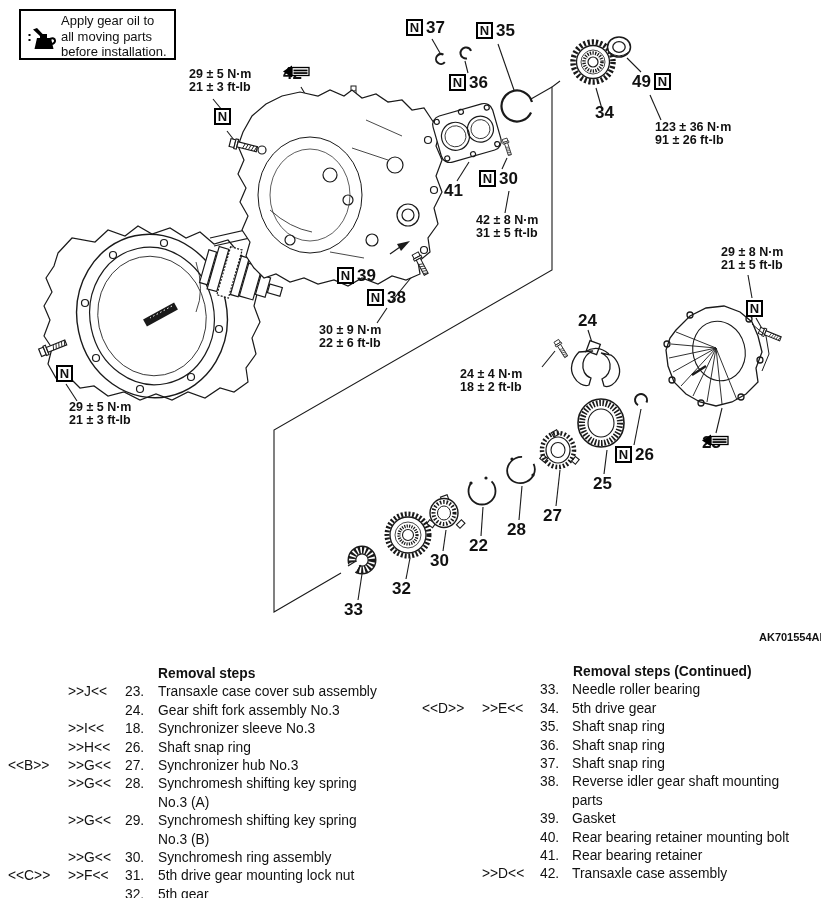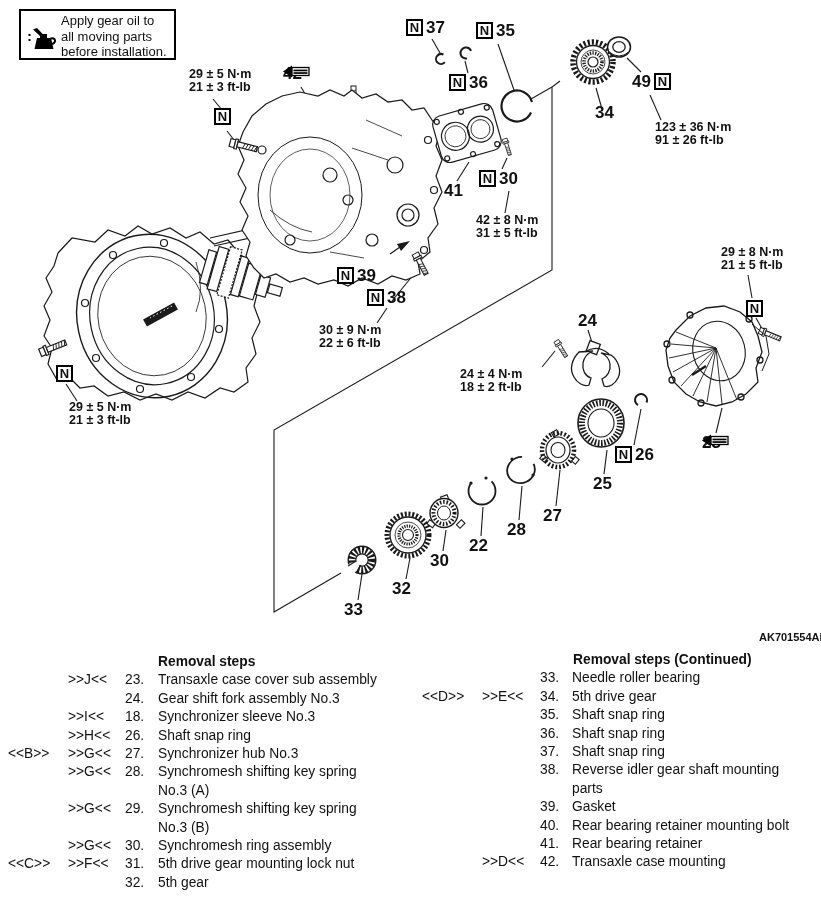--- a/index.html
+++ b/index.html
@@ -20,21 +20,21 @@
           display:flex;align-items:center;gap:3px;white-space:nowrap;}
   
   .torque{position:absolute;font-weight:bold;font-size:12.5px;line-height:12.5px;white-space:nowrap;}
   .torque span{display:block;}
   
   #figcode{left:759px;top:631px;font-weight:bold;font-size:11px;}
   
   .plist{position:absolute;font-size:13.8px;line-height:18.4px;white-space:nowrap;}
   #list-left{left:8px;top:653px;width:405px;}
   #list-right{left:422px;top:651px;width:396px;}
-  .lhead{font-weight:bold;padding-left:150px;}
+  .lhead{font-weight:bold;padding-left:150px;margin-top:12px;}
   #list-right .lhead{padding-left:151px;}
   .lrow{display:flex;}
   .lrow .c1{width:60px;flex:0 0 auto;}
   .lrow .c2{width:57px;flex:0 0 auto;}
   #list-right .lrow .c2{width:58px;}
   .lrow .num{width:33px;flex:0 0 auto;}
   #list-right .lrow .num{width:32px;}
   .lrow .txt{flex:1;}
   .lcont{padding-left:150px;}
 </style>
@@ -549,17 +549,17 @@
     <div class="lrow">
       <span class="c1"></span>
         <span class="c2"></span>
       <span class="num">41.</span>
         <span class="txt">Rear bearing retainer</span>
     </div>
     <div class="lrow">
       <span class="c1"></span>
         <span class="c2">&gt;&gt;D&lt;&lt;</span>
       <span class="num">42.</span>
-        <span class="txt">Transaxle case mounting</span>
+        <span class="txt">Transaxle case assembly</span>
     </div>
   </div>
 
 </div>
 
 </body></html>

